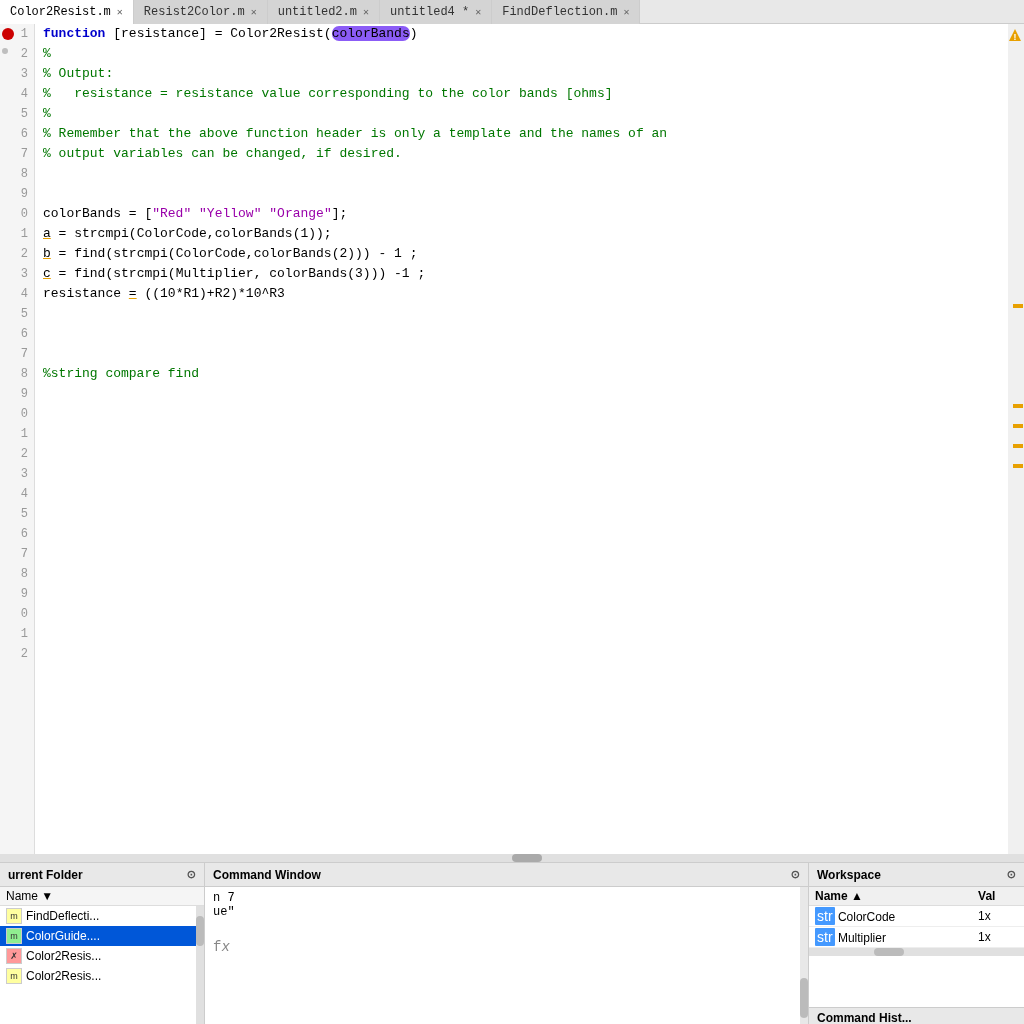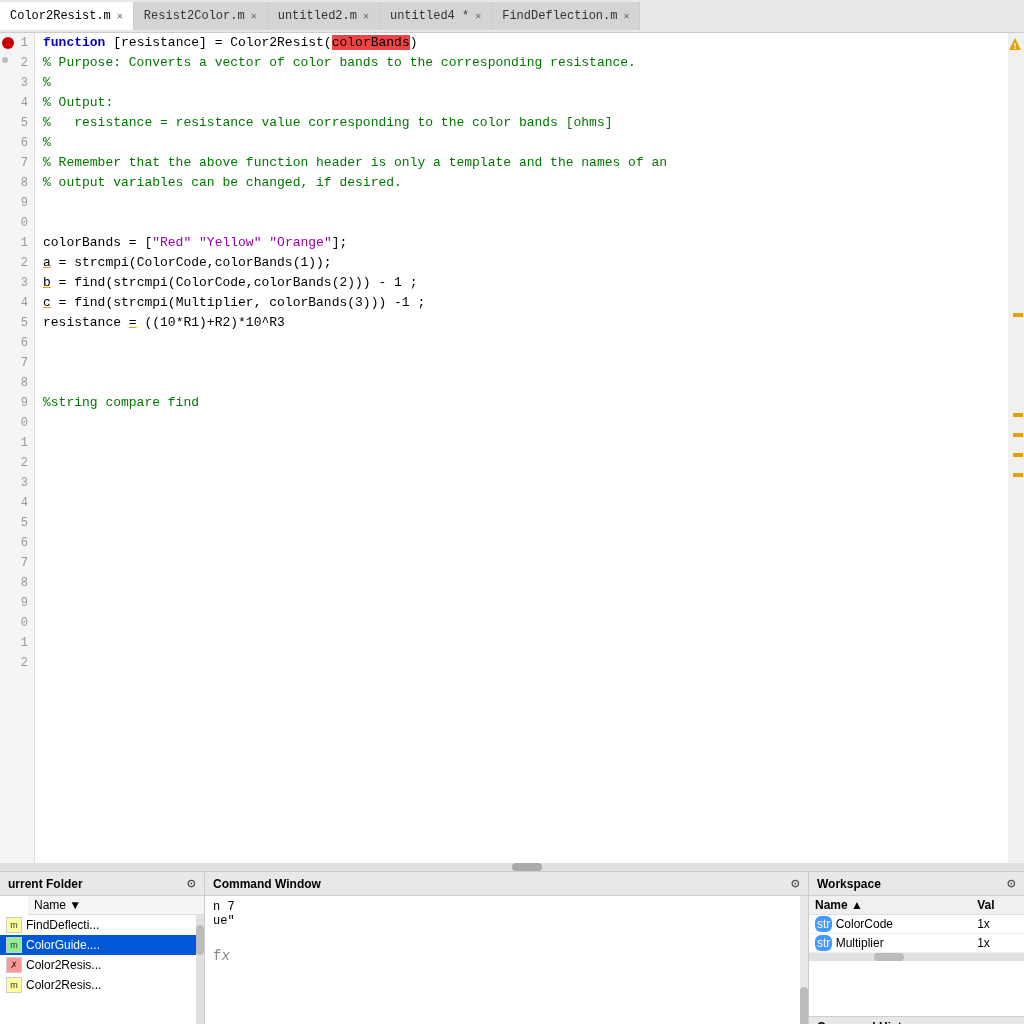--- a/index.html
+++ b/index.html
@@ -4,21 +4,21 @@
   <style>
     * { box-sizing: border-box; margin: 0; padding: 0; }
     body { font-family: 'Courier New', Courier, monospace; font-size: 13px; background: #fff; overflow: hidden; width: 1024px; height: 1024px; }
 
     
     .tab-bar {
       display: flex;
       align-items: center;
       background: #e8e8e8;
       border-bottom: 1px solid #ccc;
-      height: 33px;
+      height: 24px;
       padding-left: 0;
     }
     .tab {
       display: flex;
       align-items: center;
       padding: 0 10px;
       height: 28px;
       border-right: 1px solid #ccc;
       background: #d4d4d4;
       font-size: 12px;
@@ -145,21 +145,20 @@
 
     
     .folder-col-header {
       display: flex;
       align-items: center;
       padding: 2px 6px;
       background: #f5f5f5;
       border-bottom: 1px solid #ddd;
       font-size: 12px;
       font-family: Arial, sans-serif;
-      margin-left: 28px;
     }
     .folder-item {
       display: flex;
       align-items: center;
       padding: 2px 6px;
       gap: 4px;
       font-size: 12px;
       font-family: Arial, sans-serif;
     }
     .folder-item.selected {
@@ -200,23 +199,23 @@
       padding: 2px 6px;
       font-weight: bold;
     }
     .ws-table td {
       padding: 2px 6px;
       border-bottom: 1px solid #eee;
     }
     .ws-icon-str {
       background: #4499ff;
       color: #fff;
-      font-size: 12px;
+      font-size: 14px;
       padding: 1px 2px;
-      border-radius: 6px;
+      border-radius: 1px;
       font-family: Arial;
     }
 
     .scrollbar-h {
       height: 8px;
       background: #e0e0e0;
       position: relative;
     }
     .scrollbar-thumb {
       position: absolute;
@@ -310,23 +309,22 @@
     <div class="line-num">7</div>
     <div class="line-num">8</div>
     <div class="line-num">9</div>
     <div class="line-num">0</div>
     <div class="line-num">1</div>
     <div class="line-num">2</div>
   </div>
 
   <div class="code-area">
 
-    <div class="code-line"><span class="kw-function">function</span> [resistance] = Color2Resist(<span style="background:#ef4444;">colorBands</span>)</div>
-
-    <div class="code-line"><span class="comment">% Purpose: Converts a vector of color bands to the corresponding resistance.</span></div>
+    <div class="code-line"><span class="kw-function">function</span> [resistance] = Color2Resist(<span style="background:#8b5cf6;border-radius:7px;">colorBands</span>)</div>
+
 
     <div class="code-line"><span class="comment">%</span></div>
 
 
 
     <div class="code-line"><span class="comment">% Output:</span></div>
 
     <div class="code-line"><span class="comment">%   resistance = resistance value corresponding to the color bands [ohms]</span></div>
 
     <div class="code-line"><span class="comment">%</span></div>

